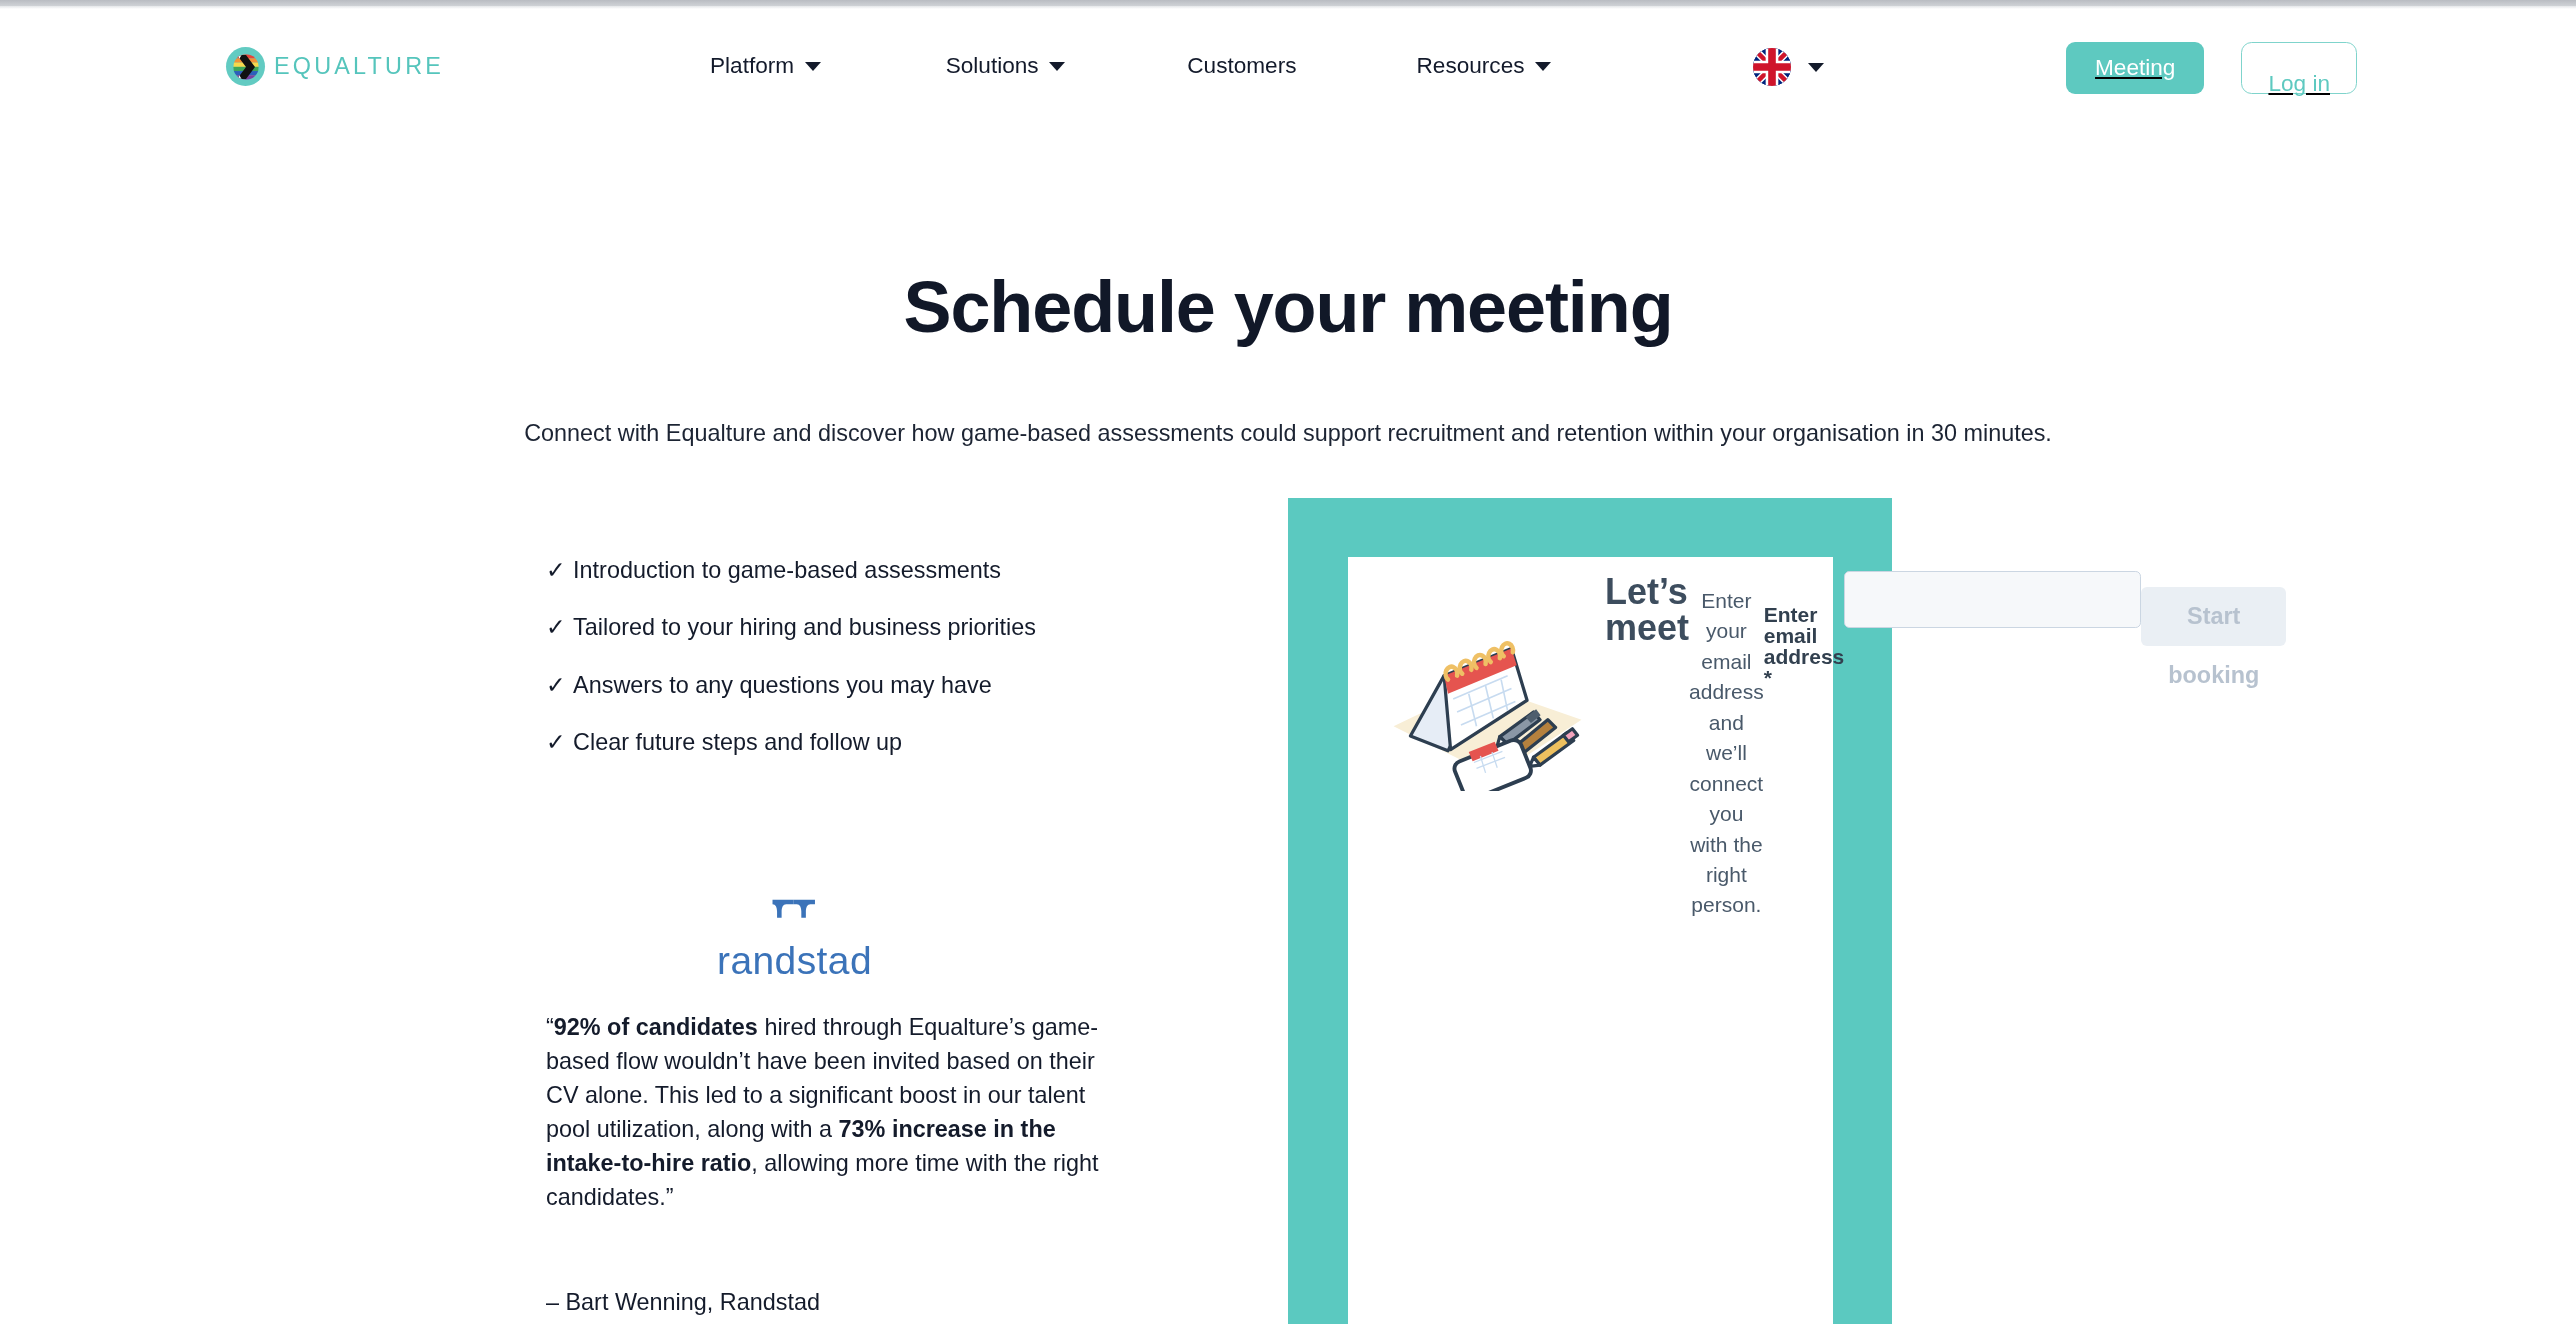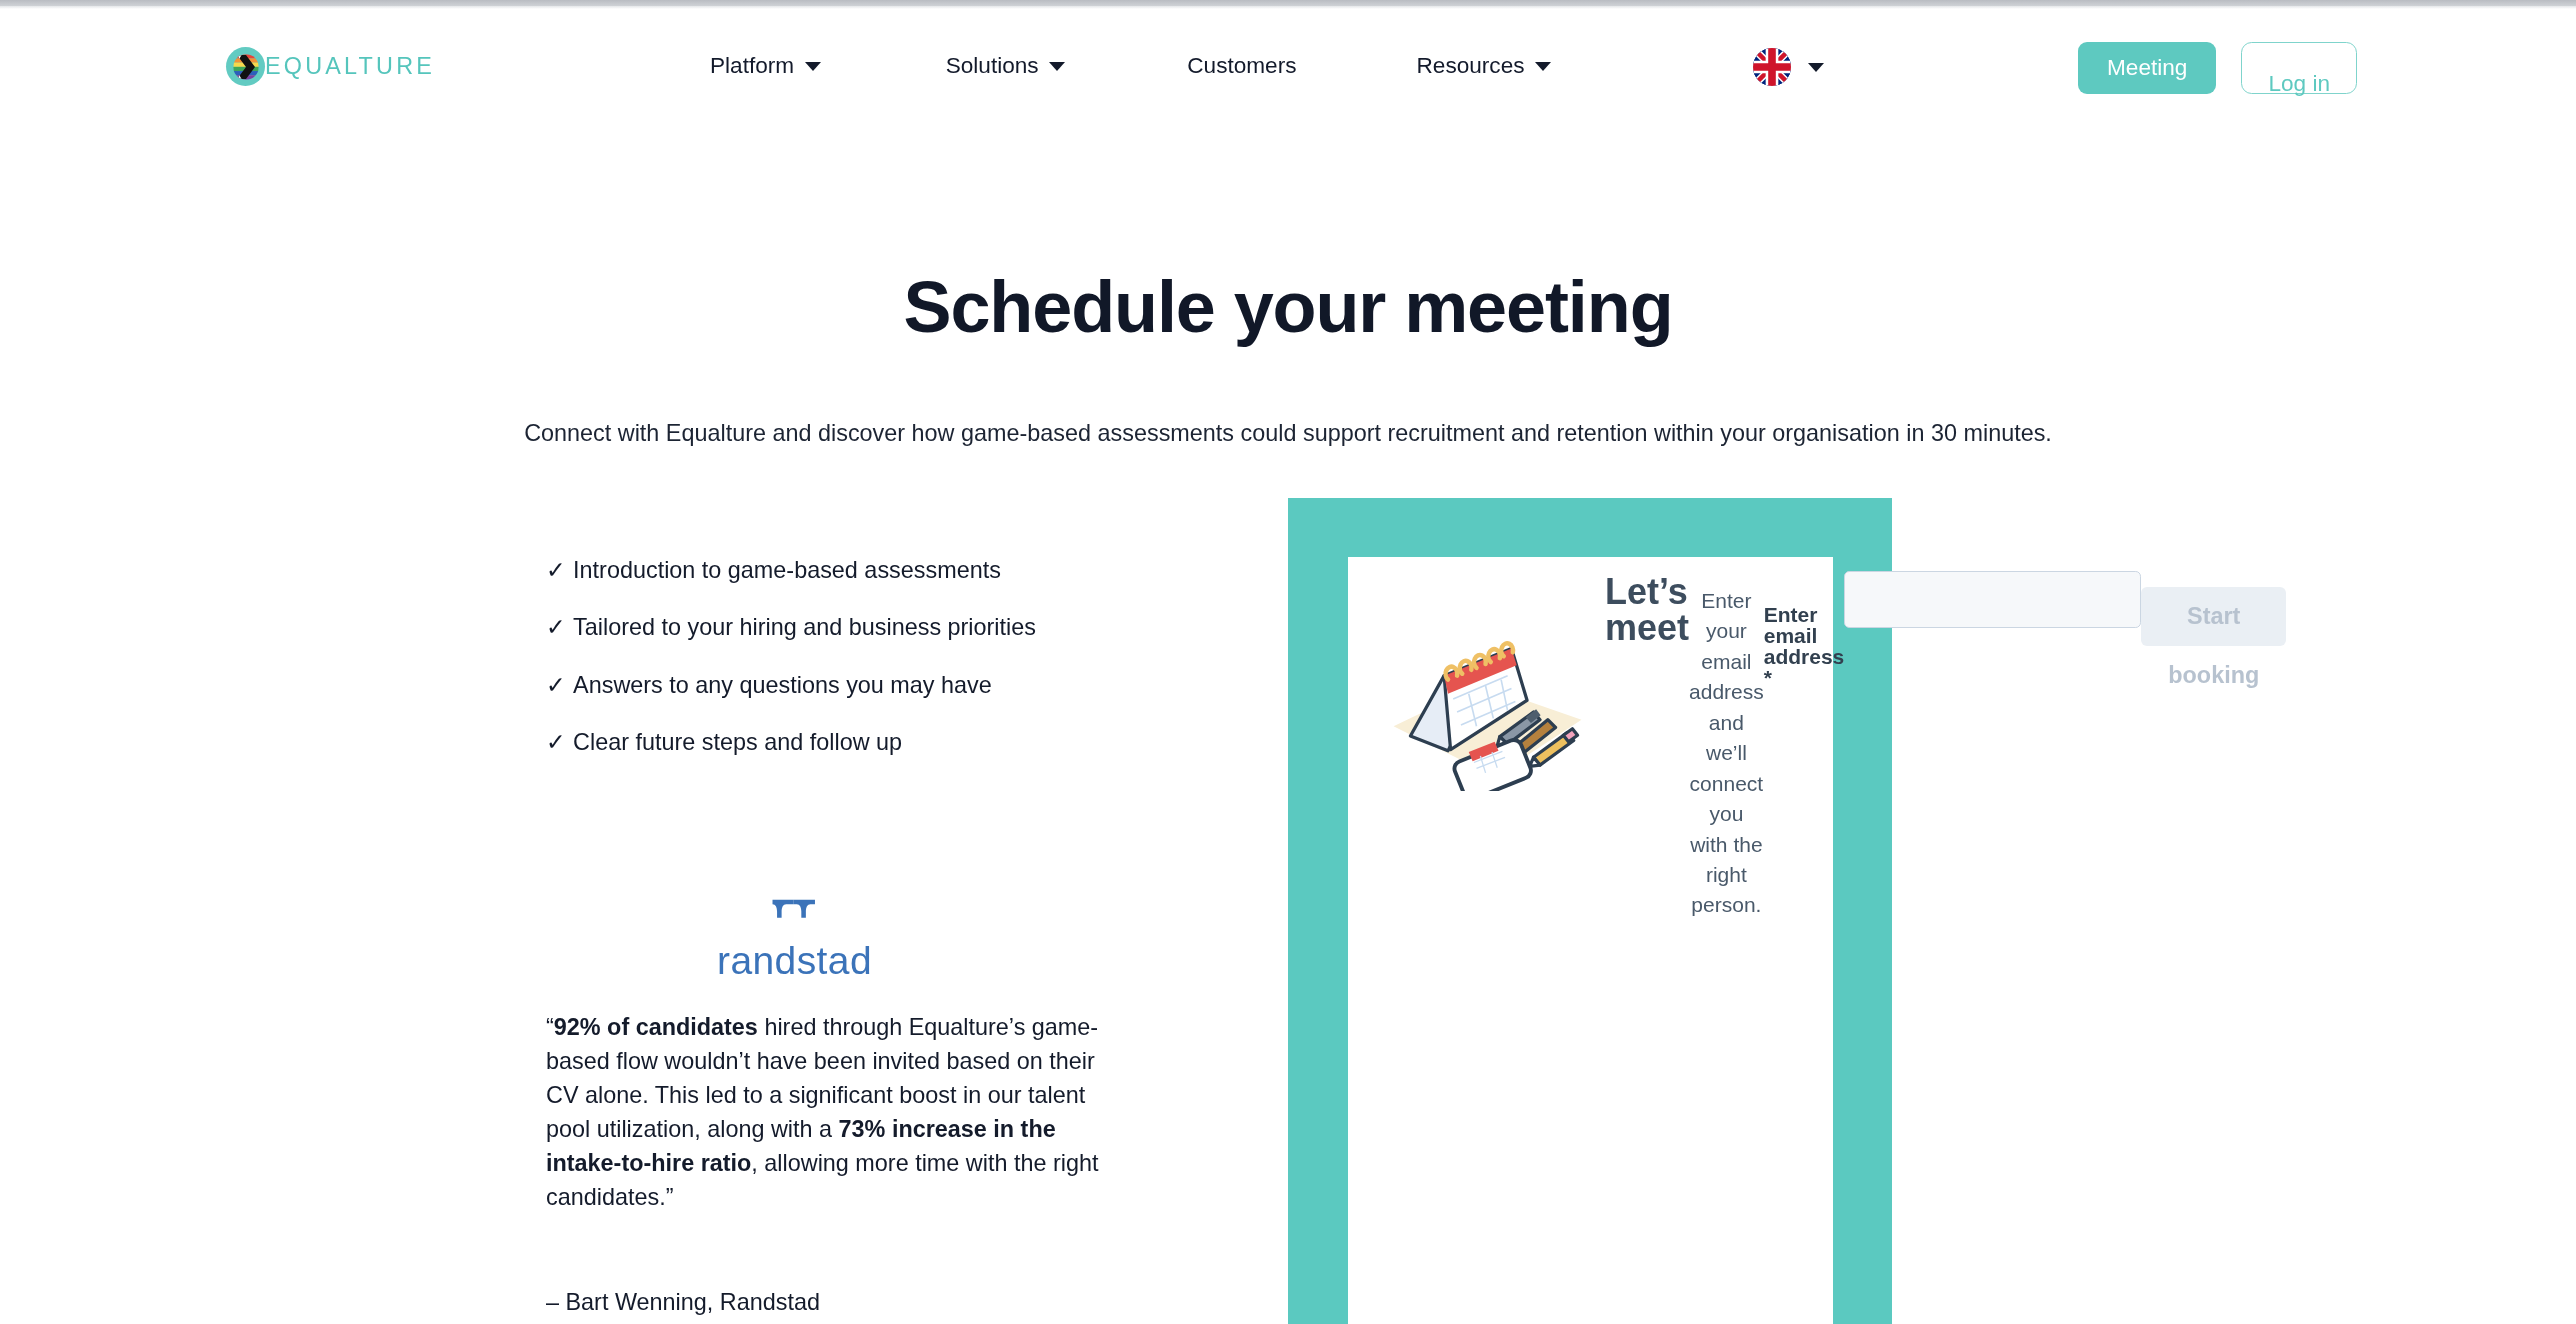--- a/index.html
+++ b/index.html
@@ -22,21 +22,21 @@
   }
 
   
   .header{
     position:absolute;left:0;top:9px;width:2576px;height:92px;
     background:#ffffff;
     display:flex;align-items:center;
   }
   .logo{
     position:absolute;left:226px;top:38px;
-    display:flex;align-items:center;
+    display:flex;align-items:center;gap:9px;
     cursor:pointer;
   }
   .logo-mark{
     width:39px;height:39px;border-radius:50%;
     background:#62cbc2;
     display:flex;align-items:center;justify-content:center;
     flex:0 0 auto;
   }
   .logo-word{
     font-size:23.4px;letter-spacing:3.2px;color:#55c5bc;
@@ -66,22 +66,23 @@
     display:flex;align-items:center;gap:16.6px;cursor:pointer;
   }
   .flag{
     width:38px;height:38px;border-radius:50%;overflow:hidden;
     position:relative;background:#00247d;flex:0 0 auto;
   }
   .lang .caret{border-top-color:#131a2b;}
 
   .hdr-actions{
     position:absolute;right:0;top:33px;
-    display:flex;align-items:center;gap:25px;
+    display:flex;align-items:center;gap:37px;
     padding-right:219px;
+    text-decoration:underline;
   }
   .btn-meeting{
     background:#5ec9c0;color:#ffffff;border:none;border-radius:9px;
     font-size:22.6px;font-family:inherit;
     padding:0 29px;height:52px;line-height:52px;
     cursor:pointer;
   }
   .btn-login{
     background:#ffffff;color:#5ec9c0;border:1.5px solid #7fd4cc;
     border-radius:10.6px;font-size:22.6px;font-family:inherit;

